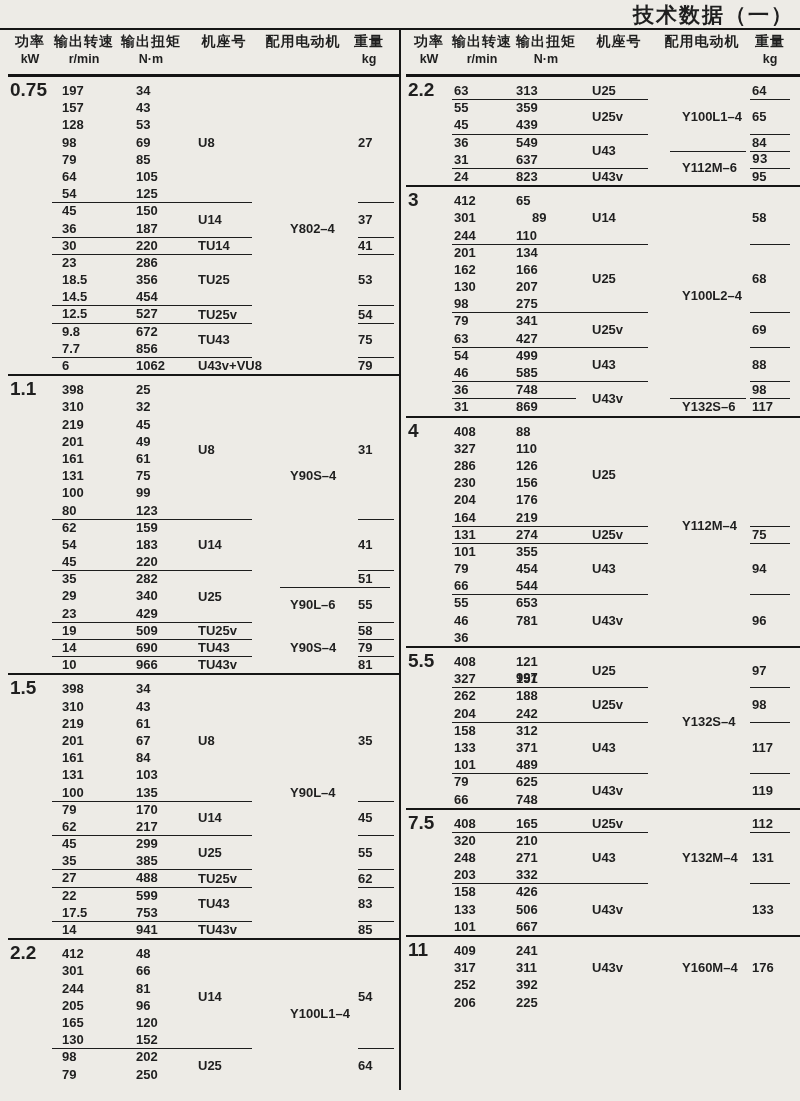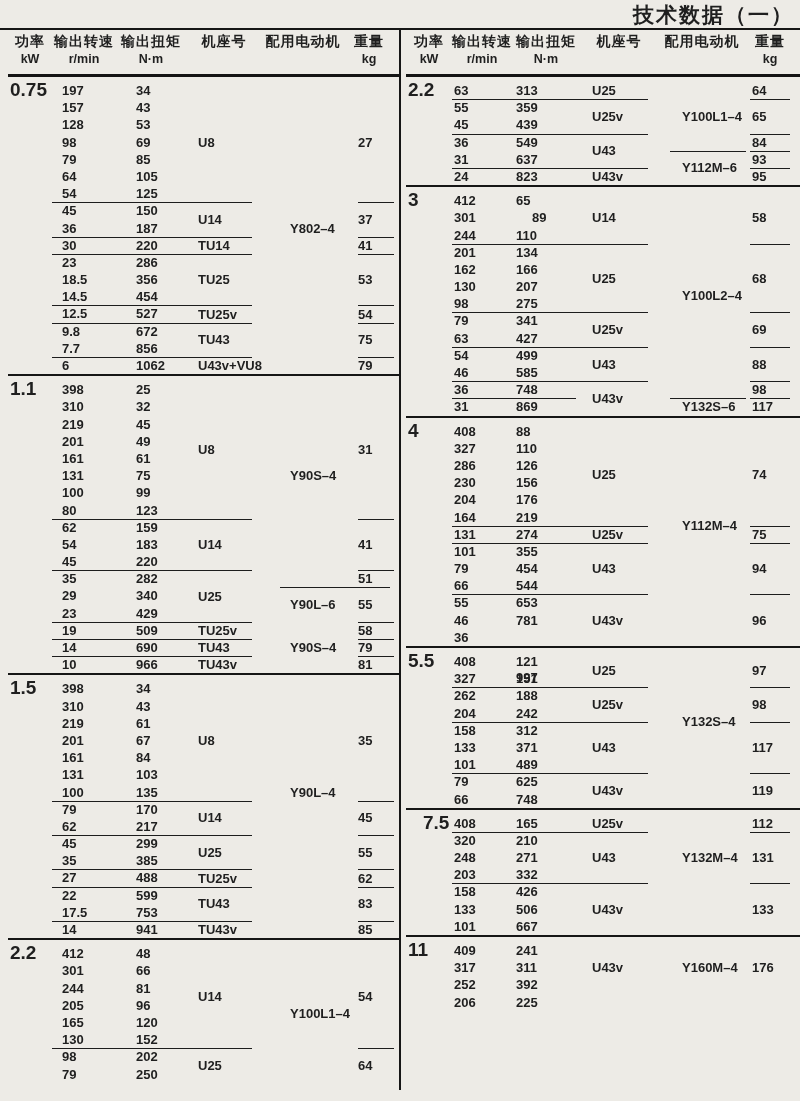--- a/index.html
+++ b/index.html
@@ -367,21 +367,21 @@
           <div class="num torque" style="grid-row: 6 / 7;">823</div>
           <div class="lab num frame" style="grid-row: 1 / 2;">U25</div>
           <div class="lab num frame" style="grid-row: 2 / 4;">U25v</div>
           <div class="lab num frame" style="grid-row: 4 / 6;">U43</div>
           <div class="lab num frame" style="grid-row: 6 / 7;">U43v</div>
           <div class="lab num motor" style="grid-row: 2 / 4;">Y100L1–4</div>
           <div class="lab num motor" style="grid-row: 5 / 7;">Y112M–6</div>
           <div class="lab num weight" style="grid-row: 1 / 2;">64</div>
           <div class="lab num weight" style="grid-row: 2 / 4;">65</div>
           <div class="lab num weight" style="grid-row: 4 / 5;">84</div>
-          <div class="lab num weight" style="grid-row: 5 / 6;">93</div>
+          <div class="lab num weight" style="grid-row: 5 / 6; font-family: Liberation Mono, monospace;">93</div>
           <div class="lab num weight" style="grid-row: 6 / 7;">95</div>
           <div class="sep stf" style="grid-row: 2 / 3;"></div>
           <div class="sep w" style="grid-row: 2 / 3;"></div>
           <div class="sep stf" style="grid-row: 4 / 5;"></div>
           <div class="sep w" style="grid-row: 4 / 5;"></div>
           <div class="sep m" style="grid-row: 5 / 6;"></div>
           <div class="sep w" style="grid-row: 5 / 6;"></div>
           <div class="sep stf" style="grid-row: 6 / 7;"></div>
           <div class="sep w" style="grid-row: 6 / 7;"></div>
         </div>
@@ -464,21 +464,20 @@
           <div class="num torque" style="grid-row: 11 / 12;">653</div>
           <div class="num speed" style="grid-row: 12 / 13;">46</div>
           <div class="num torque" style="grid-row: 12 / 13;">781</div>
           <div class="num speed" style="grid-row: 13 / 14;">36</div>
           <div class="num torque" style="grid-row: 13 / 14; margin-top: 40px;">997</div>
           <div class="lab num frame" style="grid-row: 1 / 7;">U25</div>
           <div class="lab num frame" style="grid-row: 7 / 8;">U25v</div>
           <div class="lab num frame" style="grid-row: 8 / 11;">U43</div>
           <div class="lab num frame" style="grid-row: 11 / 14;">U43v</div>
           <div class="lab num motor" style="grid-row: 3 / 11;">Y112M–4</div>
-          <div class="lab num weight" style="grid-row: 1 / 7;">74</div>
           <div class="lab num weight" style="grid-row: 7 / 8;">75</div>
           <div class="lab num weight" style="grid-row: 8 / 11;">94</div>
           <div class="lab num weight" style="grid-row: 11 / 14;">96</div>
           <div class="sep stf" style="grid-row: 7 / 8;"></div>
           <div class="sep w" style="grid-row: 7 / 8;"></div>
           <div class="sep stf" style="grid-row: 8 / 9;"></div>
           <div class="sep w" style="grid-row: 8 / 9;"></div>
           <div class="sep stf" style="grid-row: 11 / 12;"></div>
           <div class="sep w" style="grid-row: 11 / 12;"></div>
         </div>
@@ -512,21 +511,21 @@
           <div class="lab num weight" style="grid-row: 5 / 8;">117</div>
           <div class="lab num weight" style="grid-row: 8 / 10;">119</div>
           <div class="sep stf" style="grid-row: 3 / 4;"></div>
           <div class="sep w" style="grid-row: 3 / 4;"></div>
           <div class="sep stf" style="grid-row: 5 / 6;"></div>
           <div class="sep w" style="grid-row: 5 / 6;"></div>
           <div class="sep stf" style="grid-row: 8 / 9;"></div>
           <div class="sep w" style="grid-row: 8 / 9;"></div>
         </div>
         <div class="grp">
-          <div class="pw" style="grid-row: 1 / 3; margin-left: 15px;">7.5</div>
+          <div class="pw" style="grid-row: 1 / 3;">7.5</div>
           <div class="num speed" style="grid-row: 1 / 2;">408</div>
           <div class="num torque" style="grid-row: 1 / 2;">165</div>
           <div class="num speed" style="grid-row: 2 / 3;">320</div>
           <div class="num torque" style="grid-row: 2 / 3;">210</div>
           <div class="num speed" style="grid-row: 3 / 4;">248</div>
           <div class="num torque" style="grid-row: 3 / 4;">271</div>
           <div class="num speed" style="grid-row: 4 / 5;">203</div>
           <div class="num torque" style="grid-row: 4 / 5;">332</div>
           <div class="num speed" style="grid-row: 5 / 6;">158</div>
           <div class="num torque" style="grid-row: 5 / 6;">426</div>

